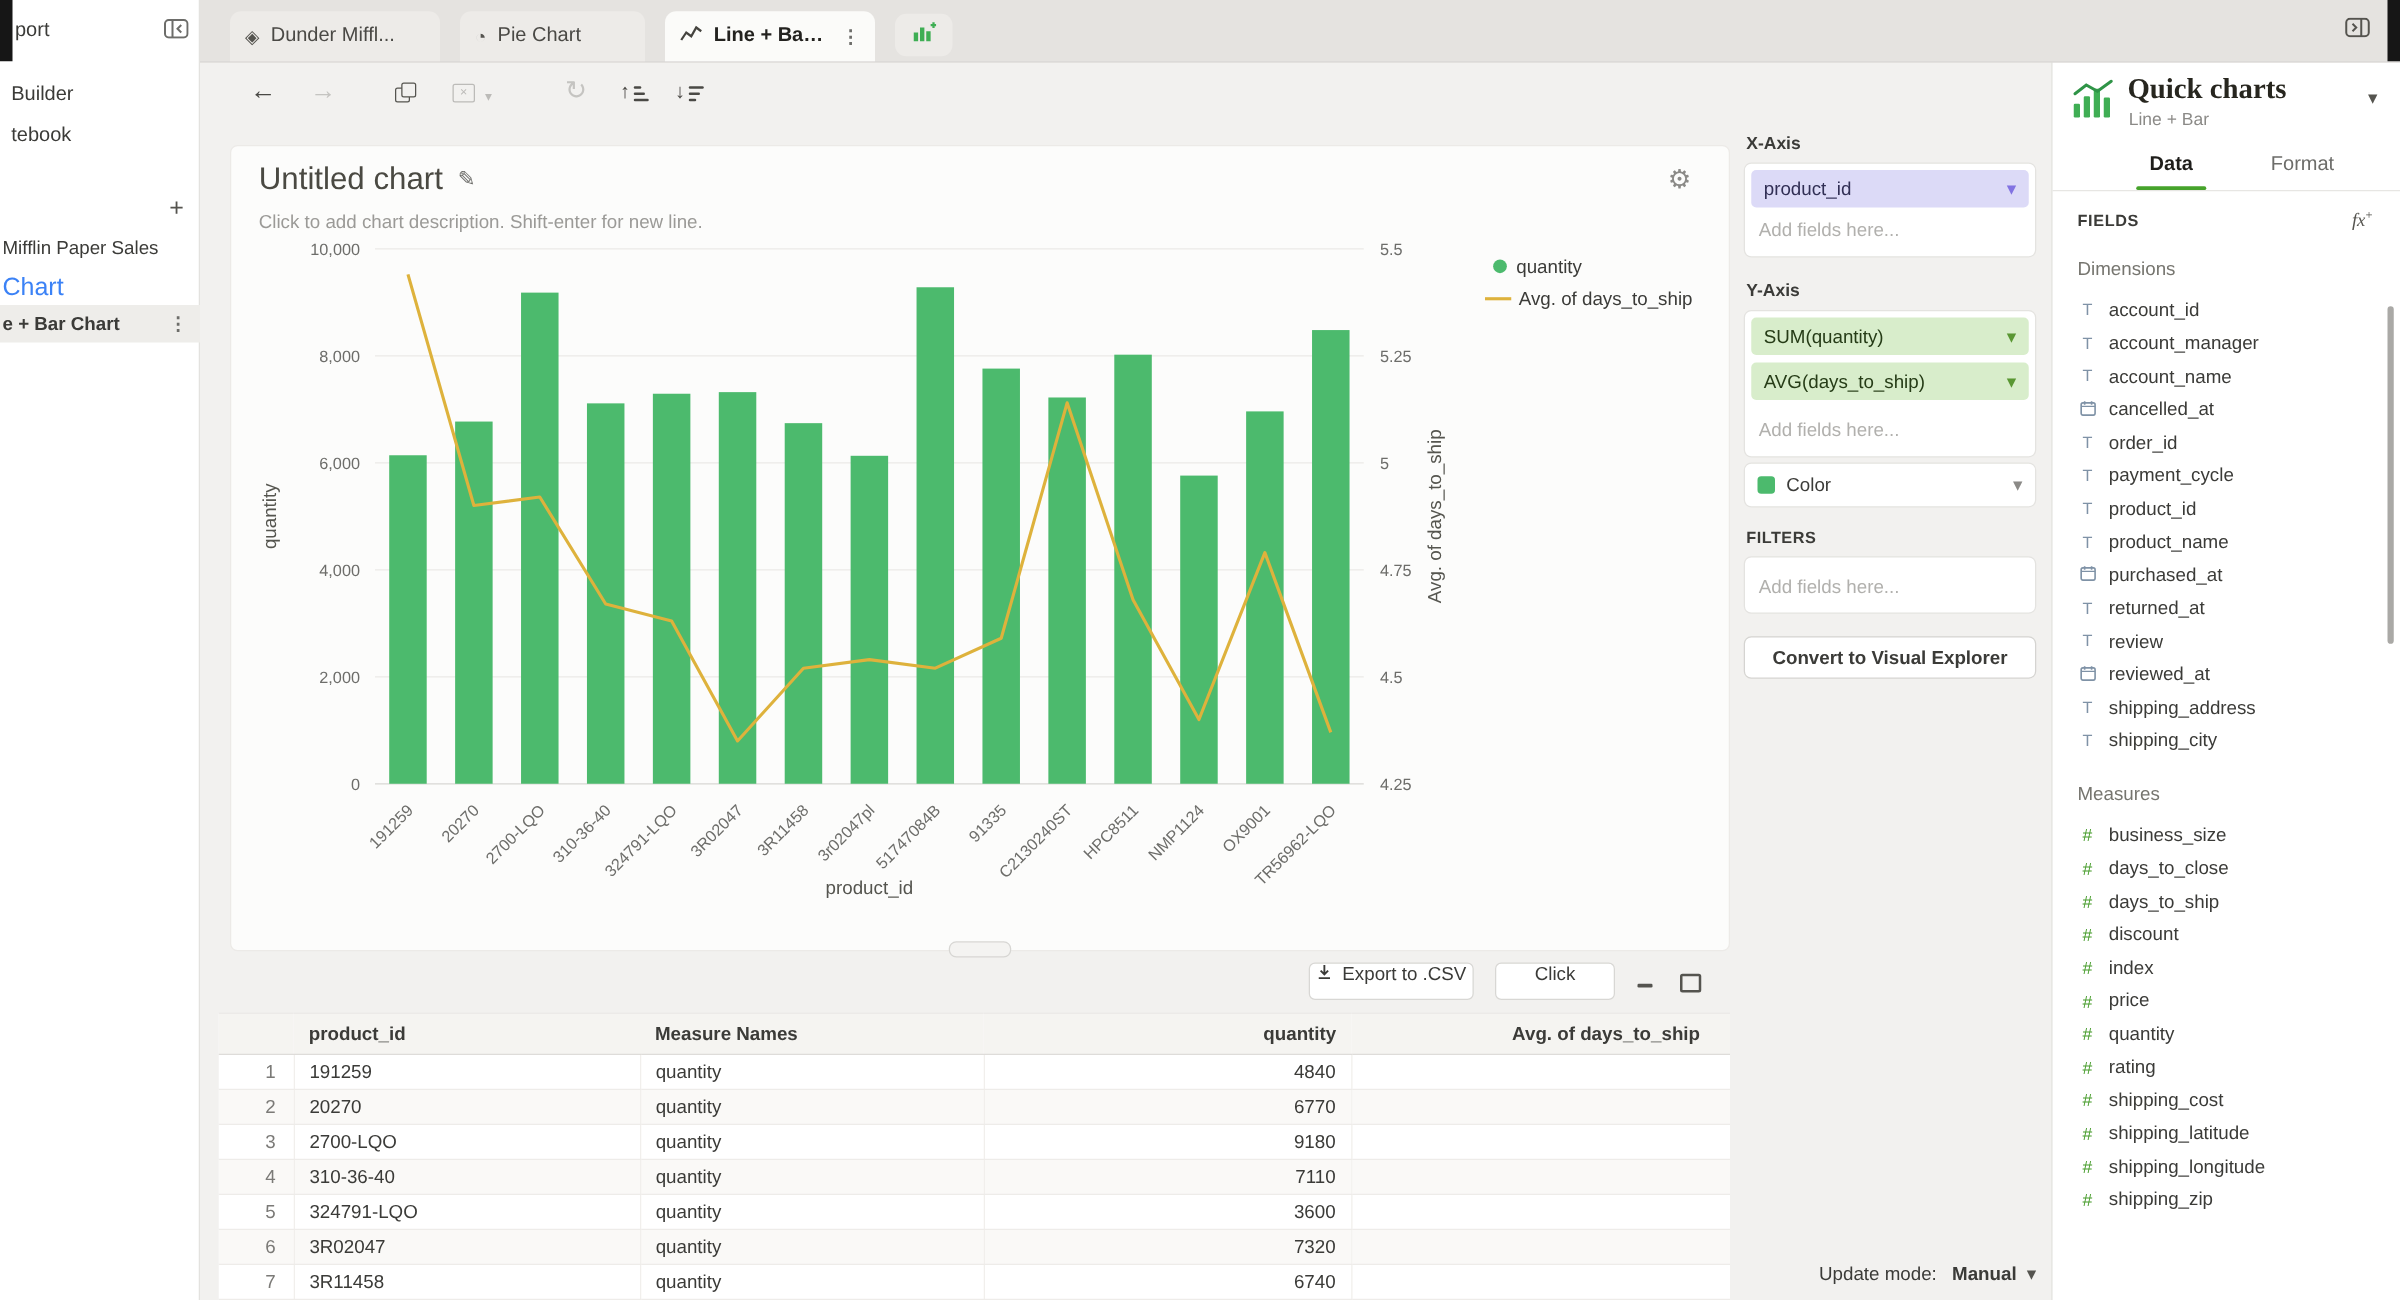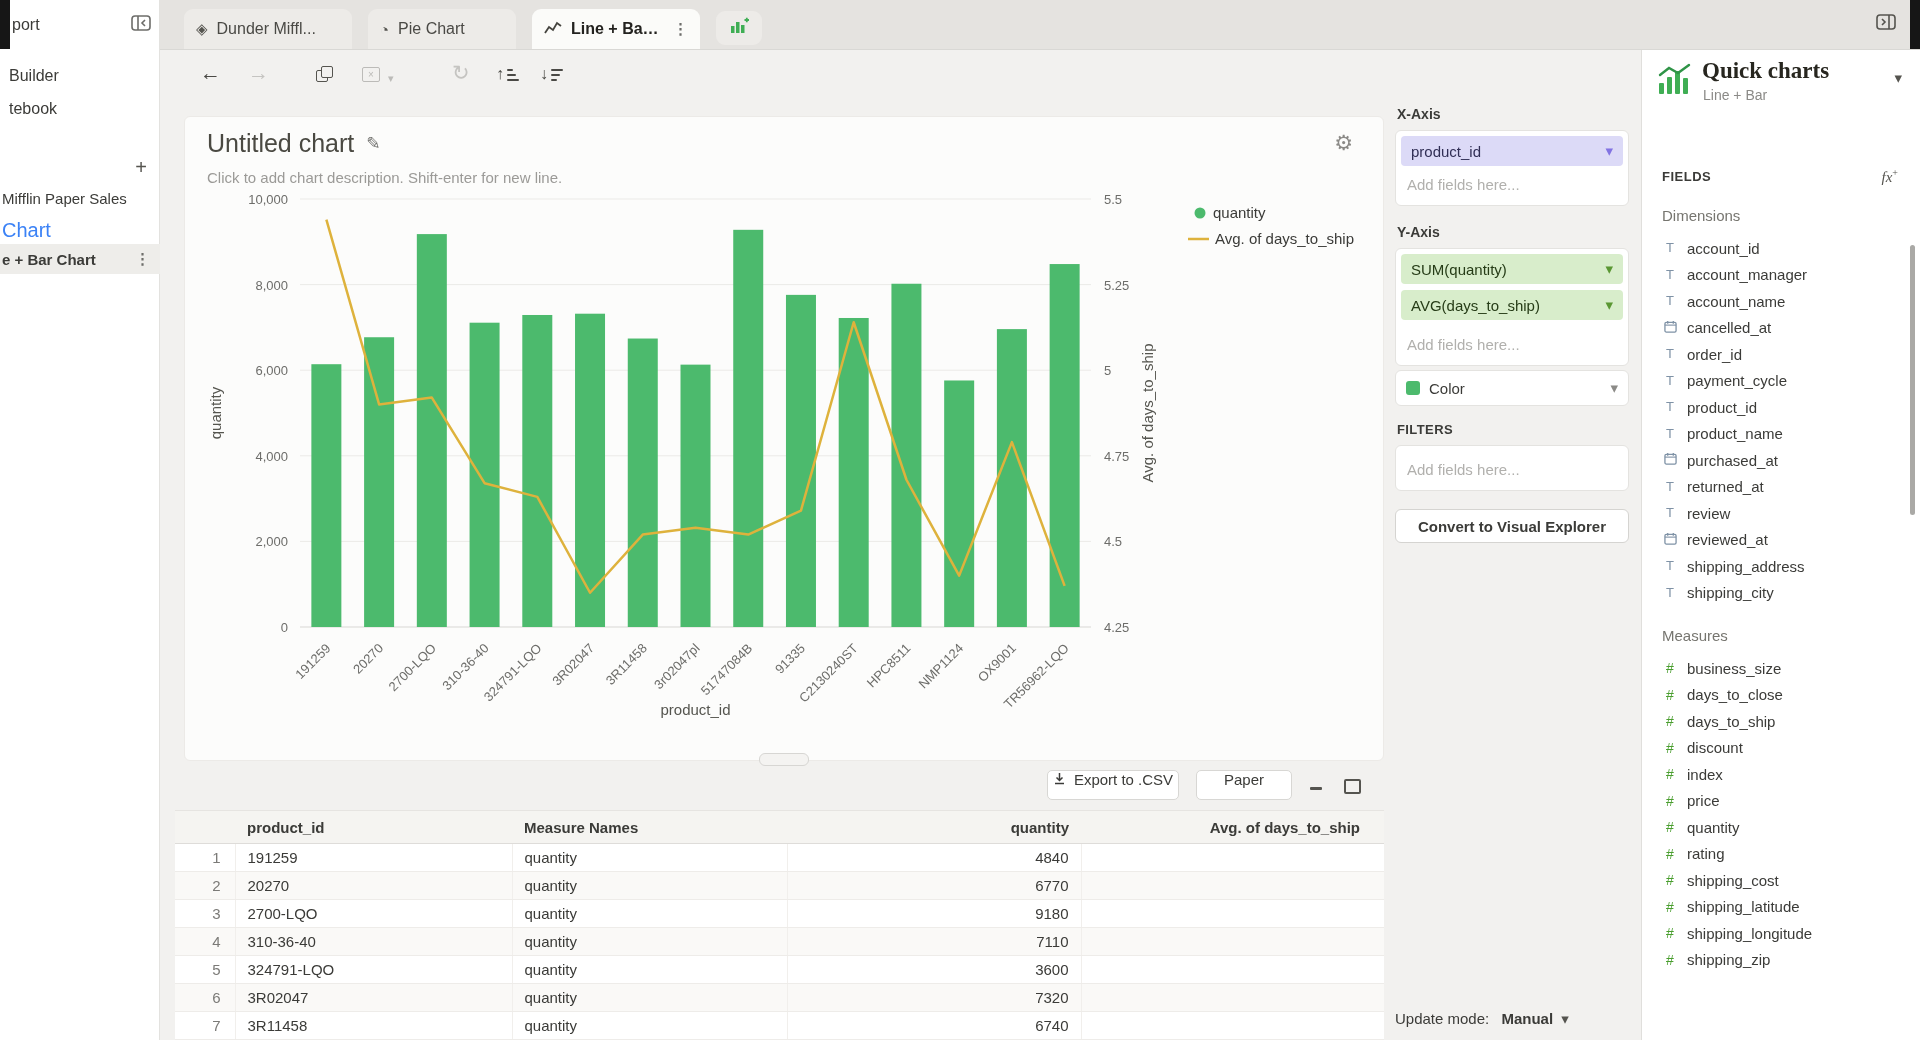--- a/index.html
+++ b/index.html
@@ -93,21 +93,21 @@
   .pill.x{background:#dcdaf7;color:#312f55}
   .pill.x .chev{color:#8273e2}
   .pill.y{background:#d8edcb;color:#263c17;margin-bottom:6px}
   .pill.y .chev{color:#5a9733}
   .ph{padding:10px 6px 7px;color:#b1b0ad;font-size:15px}
   .cfg-box.colorrow{margin-top:4px;display:flex;align-items:center;gap:9px;padding:8px 10px;height:36px}
   .swatch{width:14px;height:14px;border-radius:3px;background:#4cba6d;flex:none}
   .clabel{flex:1;color:#3b3b38}
   .chev.gray{color:#8b8a87}
   #convert-btn{margin-top:18px;width:100%;height:34px;font-weight:700;background:#fff;border:1px solid #d5d4d1;border-radius:6px;font-size:15px;color:#3b3b38;font-family:"Liberation Sans",sans-serif}
-  #update-mode{position:absolute;left:1395px;top:1010px;width:234px;font-size:15px;color:#3b3b38}
+  #update-mode{position:absolute;left:1395px;top:1010px;width:234px;text-align:right;font-size:15px;color:#3b3b38}
   #update-mode .val{font-weight:700;margin-left:8px}
   #update-mode .chev{color:#55544f;margin-left:4px}
 
   
   #fields-panel{position:absolute;left:1641px;top:49px;width:279px;bottom:0;background:#fff;border-left:1px solid #e0dfdc;box-sizing:border-box}
   #fp-logo{position:absolute;left:14px;top:12px}
   #fp-brand{position:absolute;left:60px;top:9px;font-family:"Liberation Serif",serif;font-weight:700;font-size:23px;color:#27261f}
   #fp-sub{position:absolute;left:61px;top:38px;font-size:14px;color:#8b8a87}
   #fp-chev{position:absolute;right:18px;top:20px;color:#55544f;font-size:15px}
   #fp-tabs{position:absolute;left:0;top:63px;width:100%;height:40px;border-bottom:1px solid #e7e6e3}
@@ -279,21 +279,21 @@
     <div id="drag-handle"></div>
   </div>
 
   <div class="btn" id="export-btn">
     <span><svg width="13" height="13" viewBox="0 0 13 13">
           <path d="M6.5 1 v7 M3.5 5.5 L6.5 8.5 L9.5 5.5" fill="none" stroke="#3b3b38" stroke-width="1.5"></path>
           <line x1="2" y1="11.5" x2="11" y2="11.5" stroke="#3b3b38" stroke-width="1.5"></line>
         </svg></span>
     <span>Export to .CSV</span>
   </div>
-  <div class="btn" id="copy-btn">Paper</div>
+  <div class="btn" id="copy-btn">Click</div>
   <span id="min-icon">
       <i></i>
     </span>
   <span id="max-icon"></span>
 
   <table id="result-table">
     <colgroup>
         <col class="w1">
         <col class="w2">
         <col class="w3">
@@ -412,20 +412,25 @@
     <span id="fp-logo"><svg width="38" height="36" viewBox="0 0 38 36">
           <rect x="3" y="22" width="5" height="11" rx="1" fill="#3fae54"></rect>
           <rect x="11" y="16" width="5" height="17" rx="1" fill="#3fae54"></rect>
           <rect x="19" y="10" width="5" height="23" rx="1" fill="#3fae54"></rect>
           <rect x="27" y="17" width="5" height="16" rx="1" fill="#3fae54"></rect>
           <polyline points="4,14 13,7 22,12 33,4" fill="none" stroke="#2f9447" stroke-width="2.4" stroke-linecap="round"></polyline>
         </svg></span>
     <span id="fp-brand">Quick charts</span>
     <span id="fp-sub">Line + Bar</span>
     <span id="fp-chev">▾</span>
+    <div id="fp-tabs">
+      <div class="fp-tab" id="fp-tab-data">Data</div>
+      <div class="fp-tab" id="fp-tab-format">Format</div>
+      <div id="fp-underline"></div>
+    </div>
     <div id="fp-fields-row">
       <span id="fp-fields-label">FIELDS</span>
       <span id="fp-fx"><i>fx</i><sup>+</sup></span>
     </div>
     <div id="fp-dims-label">Dimensions</div>
     <div id="dims-list">
         <div class="field-row">
           <span class="f-icon">T</span>
           <span class="f-label">account_id</span>
         </div>

